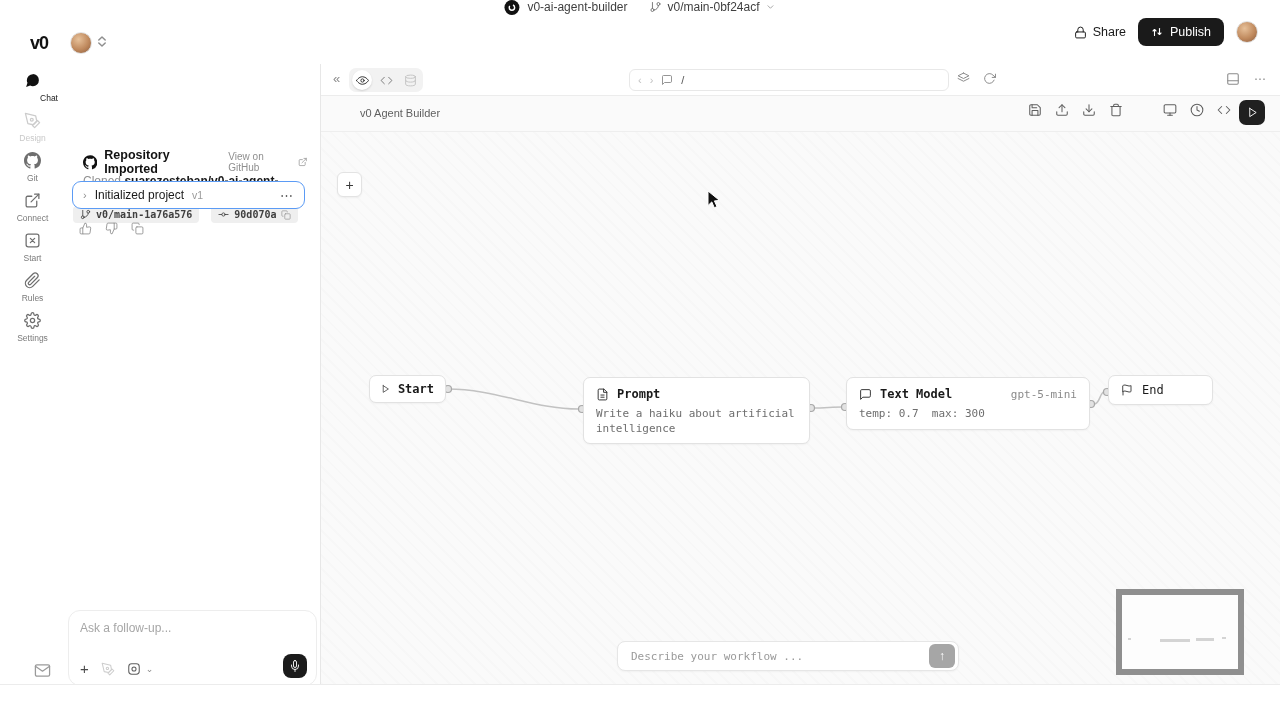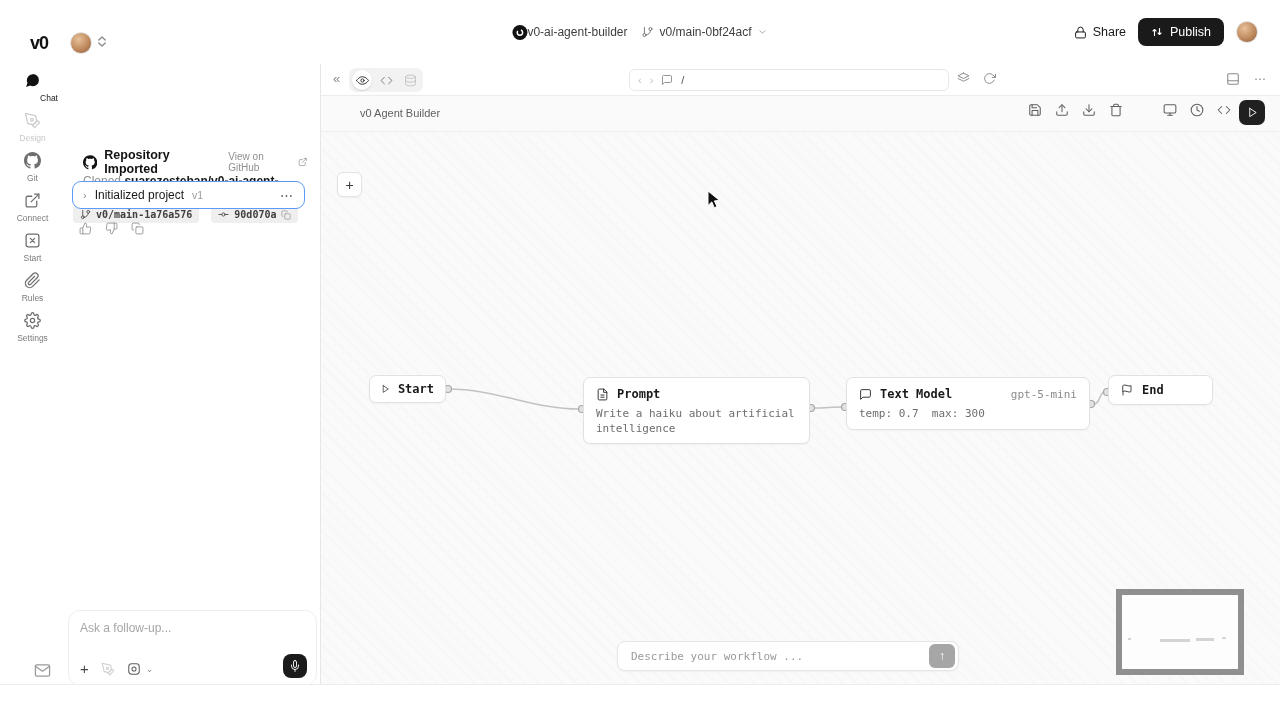--- a/index.html
+++ b/index.html
@@ -8,21 +8,21 @@
   .app { position:relative; width:1280px; height:720px; background:#fff; }
 
   svg.ic { fill:none; stroke:currentColor; stroke-width:1.8; stroke-linecap:round; stroke-linejoin:round; display:block; }
 
   
   .topbar { position:absolute; left:0; top:0; width:1280px; height:64px; background:#fff; }
   .logo { position:absolute; left:30px; top:33px; font-size:18px; font-weight:800; letter-spacing:-1px; color:#111; }
   .avatar { width:22px; height:22px; border-radius:50%; background:radial-gradient(circle at 38% 32%, #e7c19a 0%, #c08a5e 55%, #8a5a3b 100%); border:1px solid #e2e2e2; }
   .av-left { position:absolute; left:70px; top:32px; }
   .team-chevrons { position:absolute; left:98px; top:36px; color:#8f8f8f; display:flex; flex-direction:column; gap:1px; }
-  .crumbs { position:absolute; left:50%; top:0; height:64px; transform:translateX(-50%); display:flex; align-items:center; gap:0; font-size:12px; color:#3f3f3f; }
+  .crumbs { position:absolute; left:50%; top:0; height:64px; transform:translateX(-50%); display:flex; align-items:flex-start; gap:8px; font-size:12px; color:#3f3f3f; }
   .appdot { width:15px; height:15px; border-radius:50%; background:#111; display:flex; align-items:center; justify-content:center; }
   .crumb-branch { display:flex; align-items:center; gap:6px; margin-left:14px; color:#3f3f3f; }
   .tb-right { position:absolute; right:22px; top:0; height:64px; display:flex; align-items:center; gap:12px; }
   .share { display:flex; align-items:center; gap:6px; font-size:12.5px; color:#1a1a1a; cursor:pointer; }
   .publish { display:flex; align-items:center; gap:7px; background:#1a1a1a; color:#fff; font-size:12.5px; font-weight:500; border:none; border-radius:8px; padding:7px 13px; cursor:pointer; font-family:inherit; }
 
   
   .rail { position:absolute; left:0; top:64px; width:65px; height:620px; background:#fff; }
   .rail-item { position:absolute; left:0; width:65px; display:flex; flex-direction:column; align-items:center; gap:4px; color:#6f6f6f; cursor:pointer; }
   .rail-item .lbl { font-size:8.5px; color:#7a7a7a; }
@@ -482,21 +482,21 @@
           <span class="mbadge">gpt-5-mini</span>
         </div>
         <div class="bd">temp: 0.7  max: 300</div>
       </div>
 
       <div class="node node-end">
         <svg class="ic nicon" width="12" height="12" viewBox="0 0 24 24">
             <path d="M4 15s1-1 4-1 5 2 8 2 4-1 4-1V3s-1 1-4 1-5-2-8-2-4 1-4 1z"></path>
             <line x1="4" y1="22" x2="4" y2="15"></line>
           </svg>
-        <span class="t" style="font-size:12px;font-weight:700">End</span>
+        <span class="t" style="font-size:12px;font-weight:400">End</span>
       </div>
 
       <div class="wfbar">
         <input type="text" placeholder="Describe your workflow ..." style="">
         <button class="send-btn">
             <span>↑</span>
           </button>
       </div>
 
       <div class="minimap">

